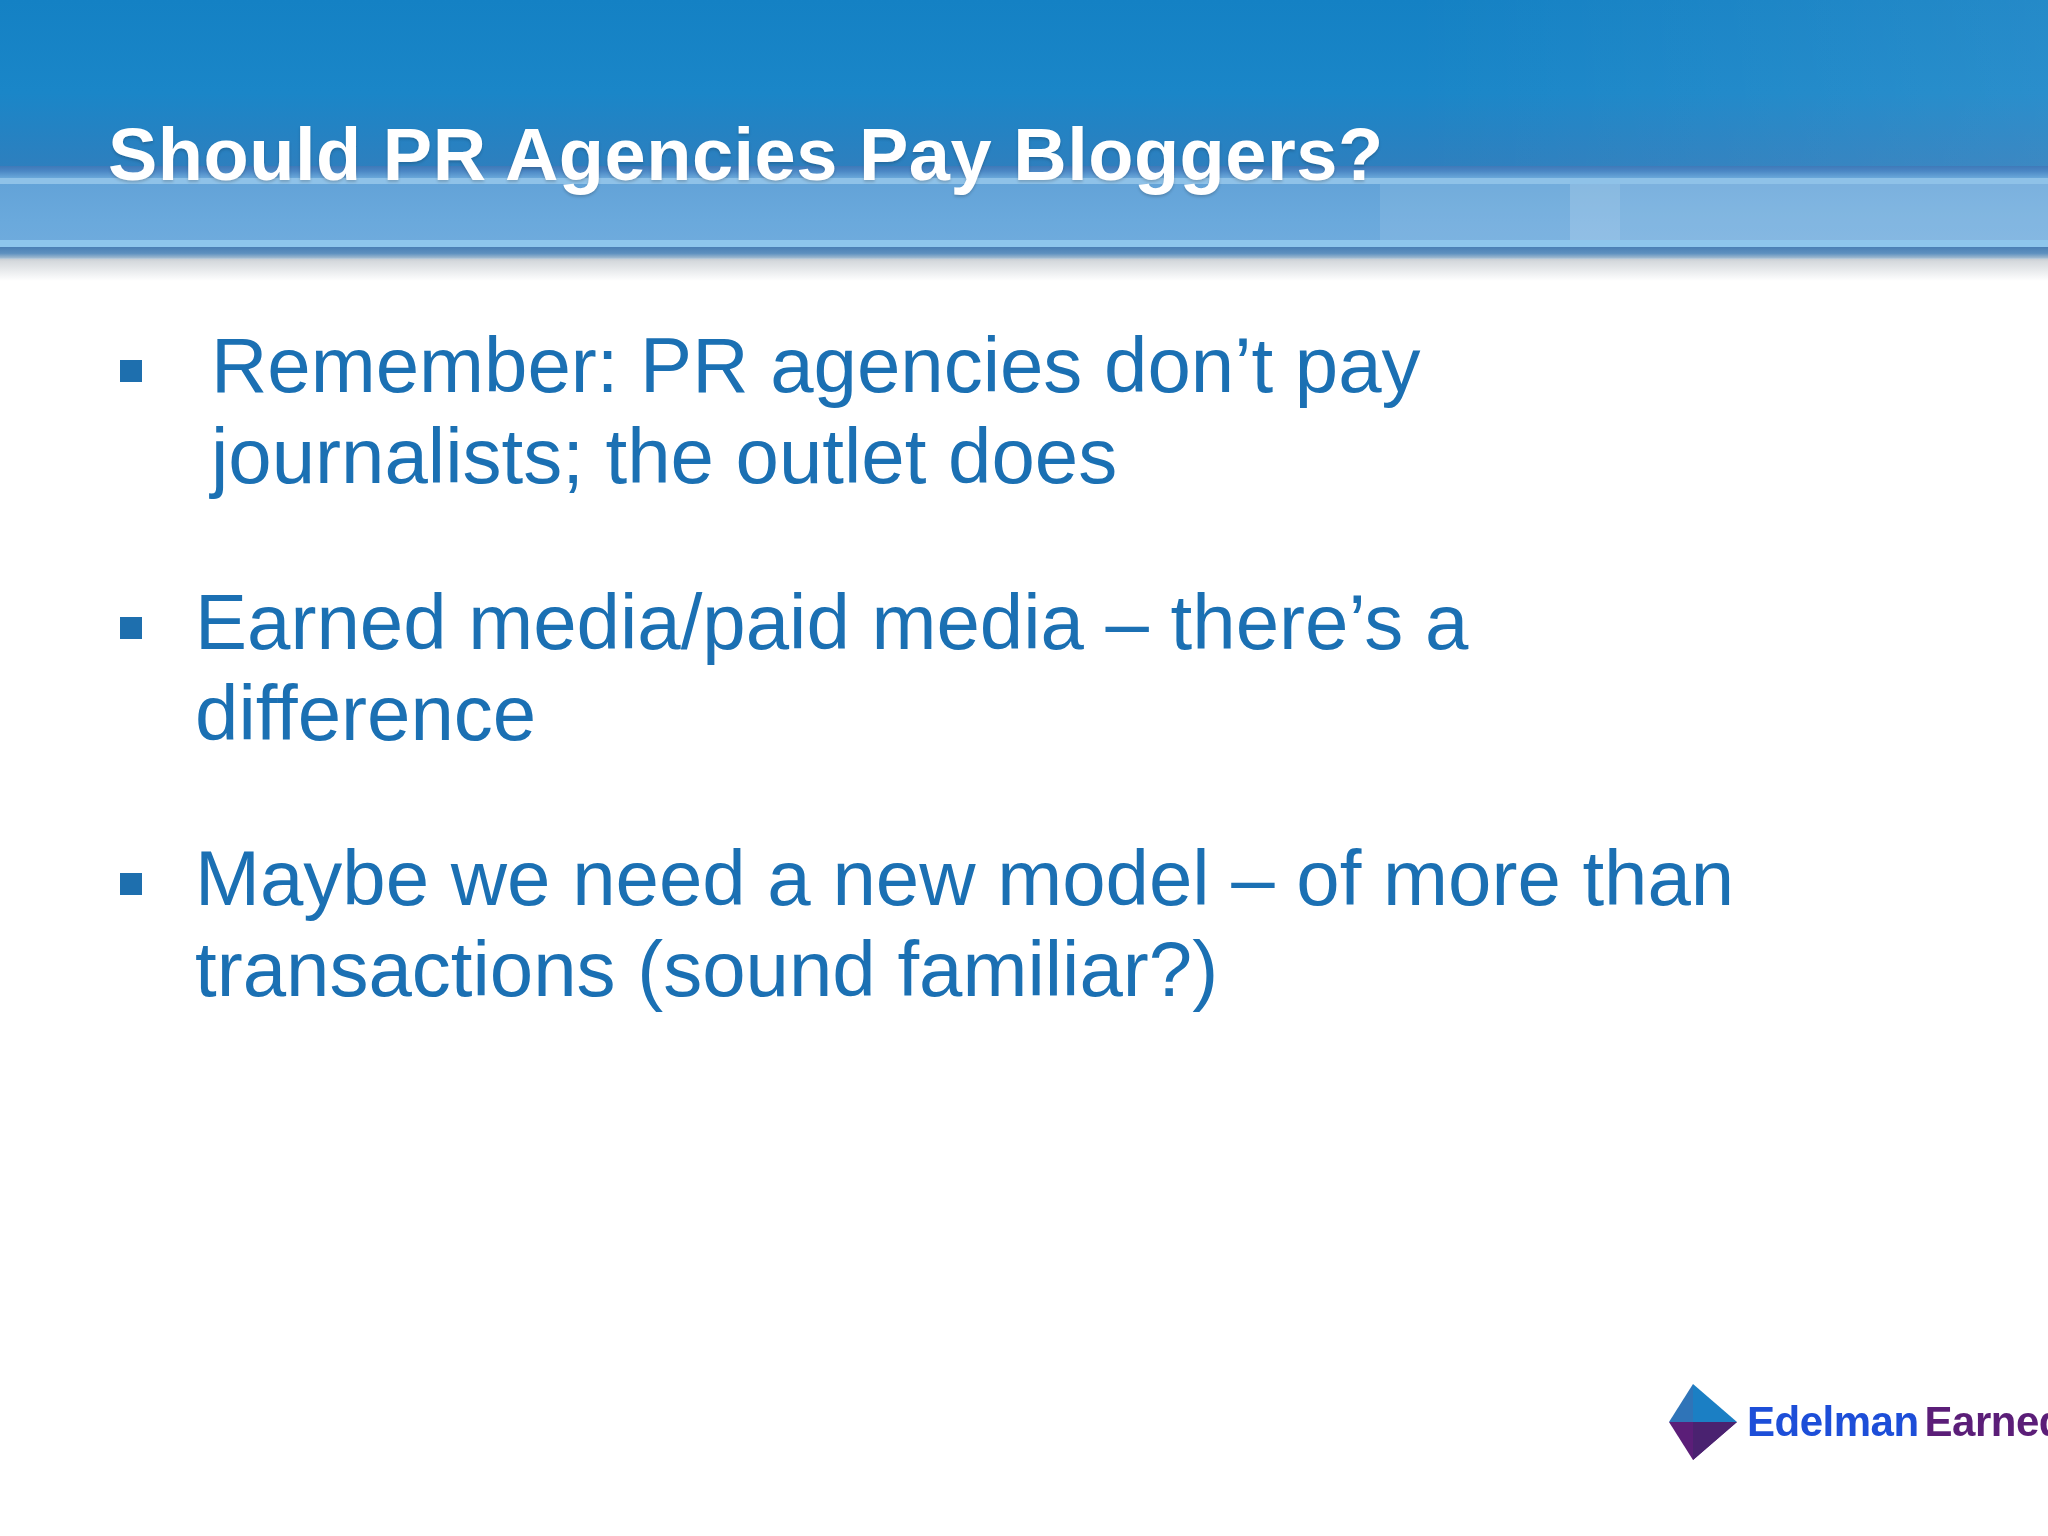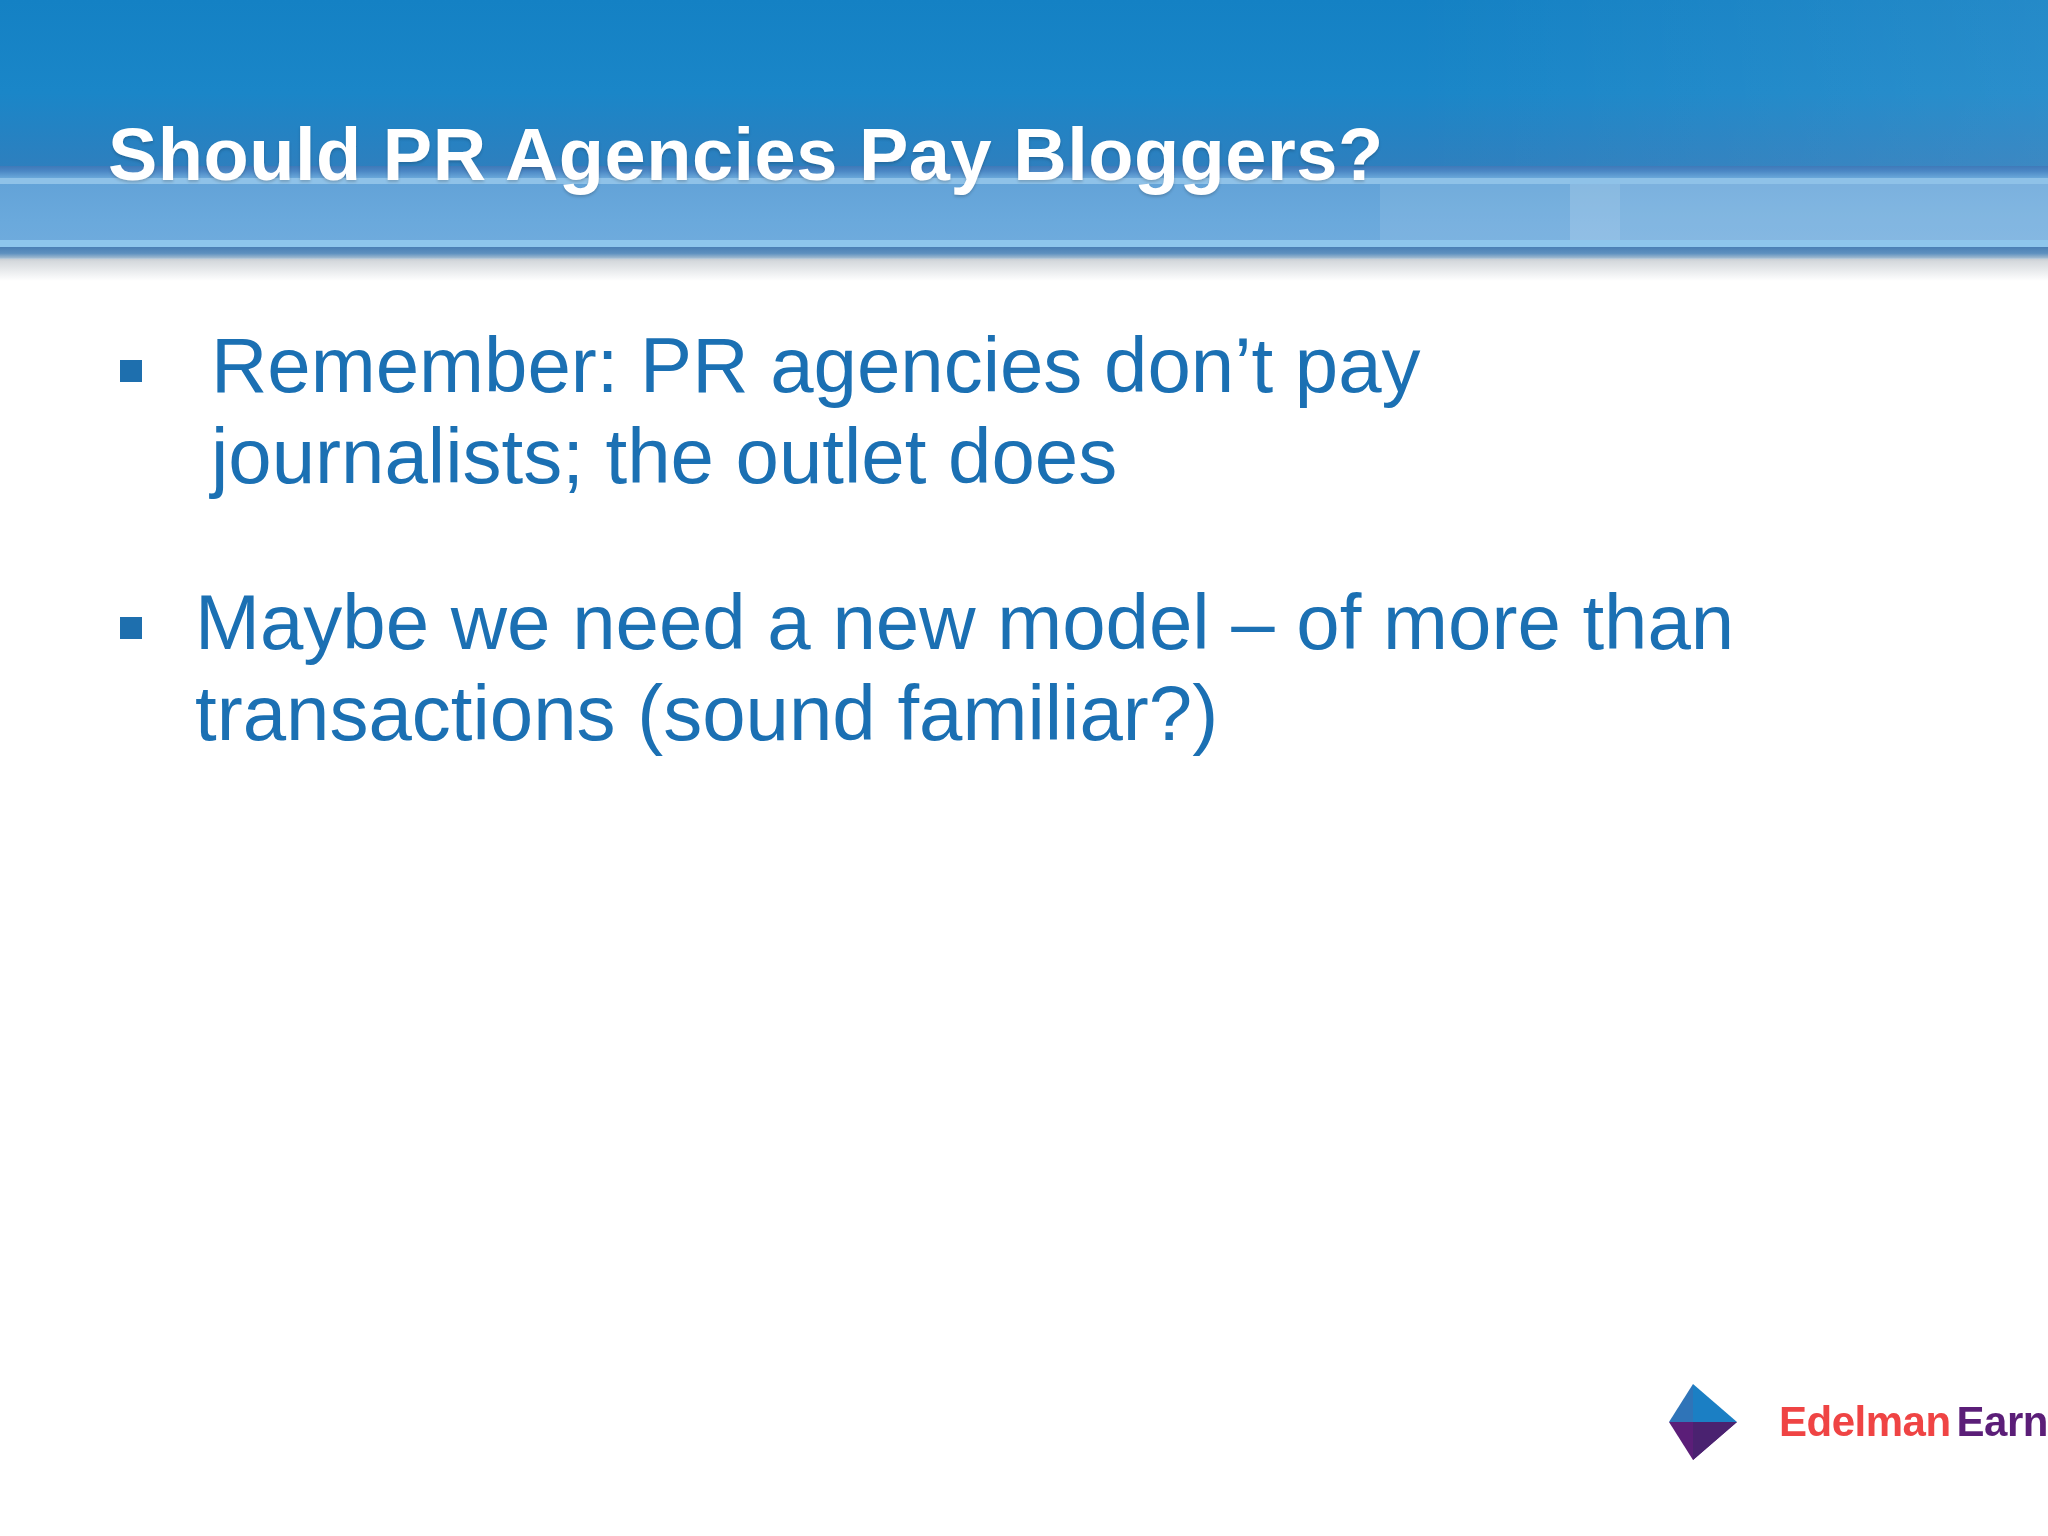--- a/index.html
+++ b/index.html
@@ -167,21 +167,21 @@
     flex: 0 0 auto;
   }
   .logo-mark svg { display: block; }
   .logo-word {
     margin-left: 6px;
     font-size: 42px;
     font-weight: bold;
     letter-spacing: -0.5px;
     white-space: nowrap;
   }
-  .logo-word .edelman { color: #ef4444; margin-left: 32px; }
+  .logo-word .edelman { color: #1d4ed8; }
   .logo-word .digital { color: #5b1e78; margin-left: 6px; }
 
   .page-number {
     position: absolute;
     left: 1948px;
     top: 1478px;
     font-size: 34px;
     color: #f2f21e;
     font-family: "Liberation Sans", sans-serif;
   }
@@ -206,20 +206,24 @@
 
   <h1 class="slide-title">Should PR Agencies Pay Bloggers?</h1>
 
   <div class="bullets">
 
     <div class="bullet-row b1">
       <span class="bullet-marker"></span>
       <span class="bullet-text">Remember: PR agencies don’t pay journalists; the outlet does</span>
     </div>
 
+    <div class="bullet-row b2">
+      <span class="bullet-marker"></span>
+      <span class="bullet-text">Earned media/paid media – there’s a difference</span>
+    </div>
 
 
     <div class="bullet-row b4">
       <span class="bullet-marker"></span>
       <span class="bullet-text">Maybe we need a new model – of more than transactions (sound familiar?)</span>
     </div>
 
   </div>
 
   <div class="logo">

